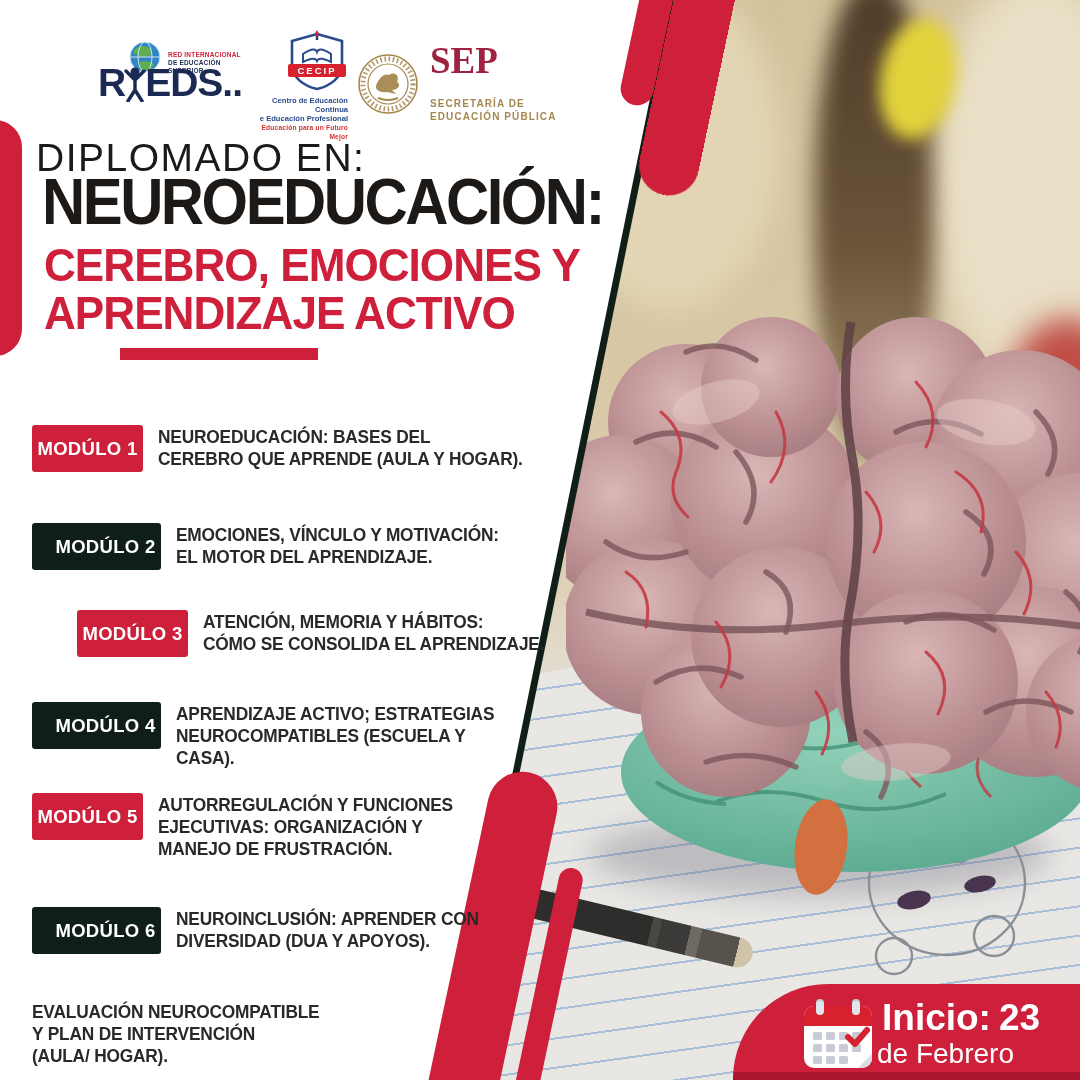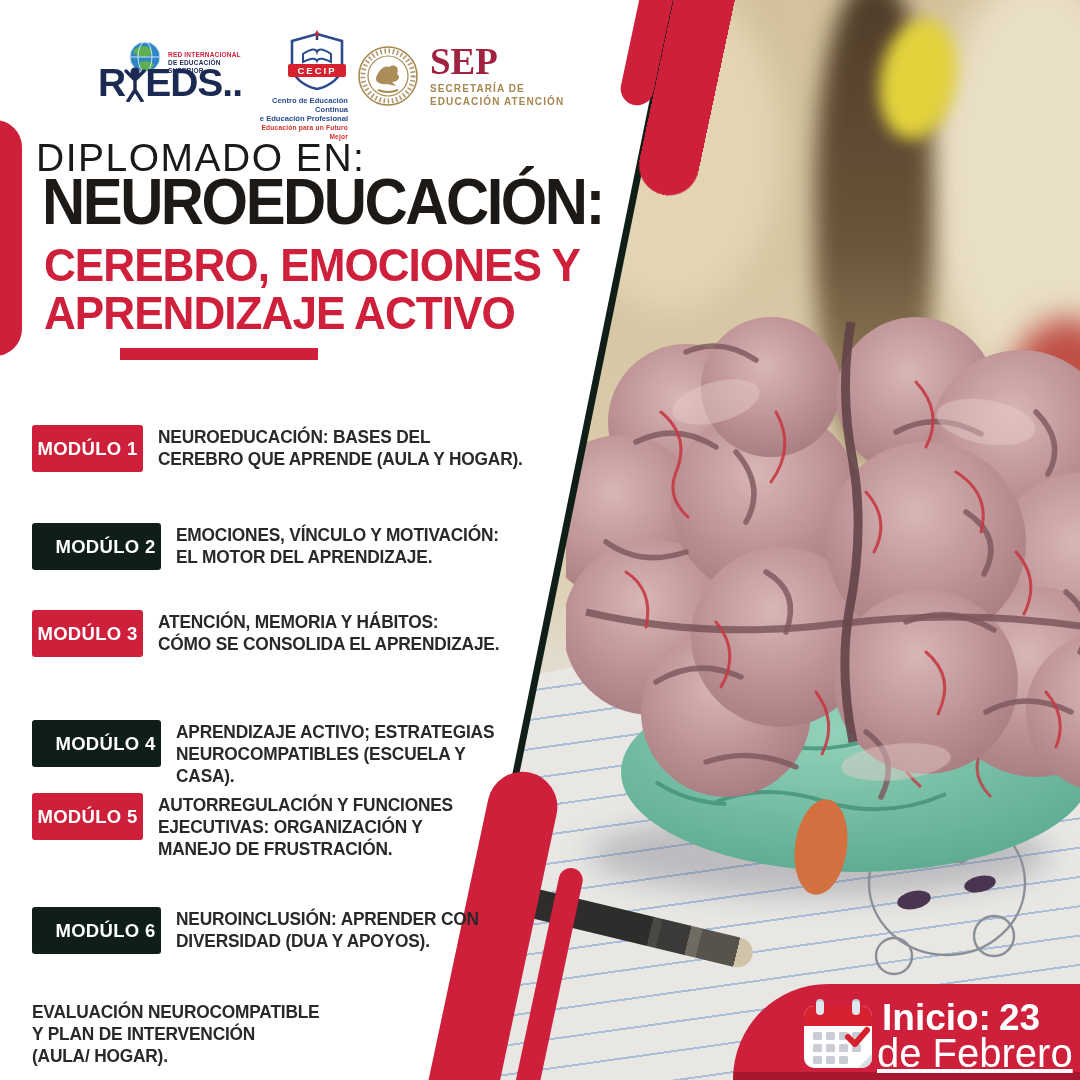--- a/index.html
+++ b/index.html
@@ -47,50 +47,50 @@
   #logo-rieds .tag{position:absolute;left:70px;top:11px;line-height:8px;}
   #logo-rieds .tag .t1{font-size:6.5px;font-weight:bold;color:var(--accent);letter-spacing:.2px;}
   #logo-rieds .tag .t2{font-size:6.5px;font-weight:bold;color:var(--navy);letter-spacing:.2px;}
   #logo-rieds .word{position:absolute;left:0;top:24px;display:flex;align-items:flex-end;}
   #logo-rieds .word .big{font-size:39px;font-weight:800;color:var(--navy);letter-spacing:-1px;line-height:38px;}
   #logo-cecip{position:absolute;left:244px;top:28px;width:104px;text-align:right;}
   #logo-cecip .l1{font-size:7.6px;font-weight:bold;color:var(--cecip-blue);line-height:9px;}
   #logo-cecip .l3{font-size:6.6px;font-weight:bold;color:#D23131;line-height:9px;letter-spacing:.2px;}
   #logo-sep{position:absolute;left:356px;top:44px;display:flex;align-items:center;gap:10px;}
   #logo-sep .sep-word{font-family:"Liberation Serif",serif;font-size:37px;font-weight:bold;color:var(--sep-maroon);line-height:34px;}
-  #logo-sep .sep-sub{font-size:10px;font-weight:bold;color:var(--sep-gold);letter-spacing:1.1px;line-height:13px;margin-top:3px;}
+  #logo-sep .sep-sub{font-size:10px;font-weight:bold;color:var(--sep-gold);letter-spacing:1.1px;line-height:13px;margin-top:19px;}
   
   #kicker{position:absolute;left:36px;top:136px;font-size:39px;font-weight:500;color:#1a1a18;letter-spacing:1.5px;}
   #title{position:absolute;left:42px;top:170px;font-size:61px;font-weight:800;color:var(--ink);
     letter-spacing:-2.5px;line-height:60px;transform:scale(.98,1.06);transform-origin:left top;}
   #subtitle{position:absolute;left:44px;top:240px;font-size:45px;font-weight:800;color:var(--accent);
     letter-spacing:-1px;line-height:47px;white-space:pre-line;transform:scale(.98,1.04);transform-origin:left top;}
   #title-bar{position:absolute;left:120px;top:348px;width:198px;height:12px;background:var(--accent);}
   
   .module-row{position:absolute;left:32px;display:flex;gap:15px;align-items:flex-start;width:520px;}
   .module-row:nth-child(1){top:425px;} .module-row:nth-child(2){top:523px;}
-  .module-row:nth-child(3){top:610px;} .module-row:nth-child(4){top:702px;margin-top:18px;}
+  .module-row:nth-child(3){top:610px;margin-left:45px;} .module-row:nth-child(4){top:702px;}
   .module-row:nth-child(5){top:793px;} .module-row:nth-child(6){top:907px;}
   .module-row:nth-child(7){top:1000px;}
   .module-badge{flex:0 0 111px;height:47px;border-radius:3px;display:flex;align-items:center;justify-content:center;
     color:#fff;font-size:18.5px;font-weight:bold;letter-spacing:.3px;}
   .module-badge.red{background:var(--accent);} .module-badge.dark{background:var(--dark);padding-left:18px;}
   .module-text{font-size:17.5px;font-weight:bold;color:var(--body-ink);line-height:21.5px;
     letter-spacing:-.2px;white-space:pre-line;padding-top:1px;transform:scale(.99,1.03);transform-origin:left top;}
   
   #inicio-box{position:absolute;left:733px;top:984px;width:400px;height:150px;background:var(--accent);
     border-top-left-radius:95px;}
   #inicio-box::after{content:"";position:absolute;left:0;right:0;bottom:54px;height:0;}
   #inicio-shade{position:absolute;left:733px;top:1072px;width:360px;height:8px;background:rgba(60,0,12,.25);}
   #calendar{position:absolute;left:800px;top:997px;}
   #inicio-text{position:absolute;left:882px;top:999px;color:#fff;}
   #inicio-text .l1{font-size:37px;line-height:38px;}
   #inicio-text .l1 .b{font-weight:bold;}
   #inicio-text .l1 .n{font-weight:700;margin-left:8px;}
-  #inicio-text .l2{font-size:40px;line-height:33px;font-weight:400;margin-left:-5px;text-decoration:underline;}
+  #inicio-text .l2{font-size:28px;line-height:33px;font-weight:400;margin-left:-5px;}
 </style>
 </head>
 <body>
 
 <div id="canvas">
 
   <div id="photo">
     <div class="blob cream-r"></div>
     <div class="blob cream-l"></div>
     <div class="blob braid"></div>
@@ -252,21 +252,21 @@
     <svg width="64" height="64" viewBox="0 0 64 64">
       <circle cx="32" cy="32" r="29" fill="none" stroke="#A6874F" stroke-width="1.6"></circle>
       <circle cx="32" cy="32" r="25" fill="none" stroke="#A6874F" stroke-width="5" stroke-dasharray="1.6 2.6" opacity=".85"></circle>
       <circle cx="32" cy="32" r="20" fill="none" stroke="#A6874F" stroke-width="1.2"></circle>
       <path d="M20,34 c3,-9 9,-13 13,-11 c6,-4 11,1 8,7 c4,2 2,8 -5,8 l4,4 l-9,-2 c-6,1 -12,-2 -11,-6 z" fill="#A6874F" opacity=".95"></path>
       <path d="M22,46 q10,4 20,0" stroke="#A6874F" stroke-width="2" fill="none"></path>
     </svg>
     <div>
       <div class="sep-word">SEP</div>
       <div class="sep-sub">SECRETARÍA DE</div>
-      <div class="sep-sub" style="margin-top:0;">EDUCACIÓN ATENCIÓN</div>
+      <div class="sep-sub" style="margin-top:0;">EDUCACIÓN PÚBLICA</div>
     </div>
   </div>
 
   <div id="kicker">DIPLOMADO EN:</div>
   <div id="title">NEUROEDUCACIÓN:</div>
   <div id="subtitle">CEREBRO, EMOCIONES Y
 APRENDIZAJE ACTIVO</div>
   <div id="title-bar"></div>
 
   <div id="modules">

